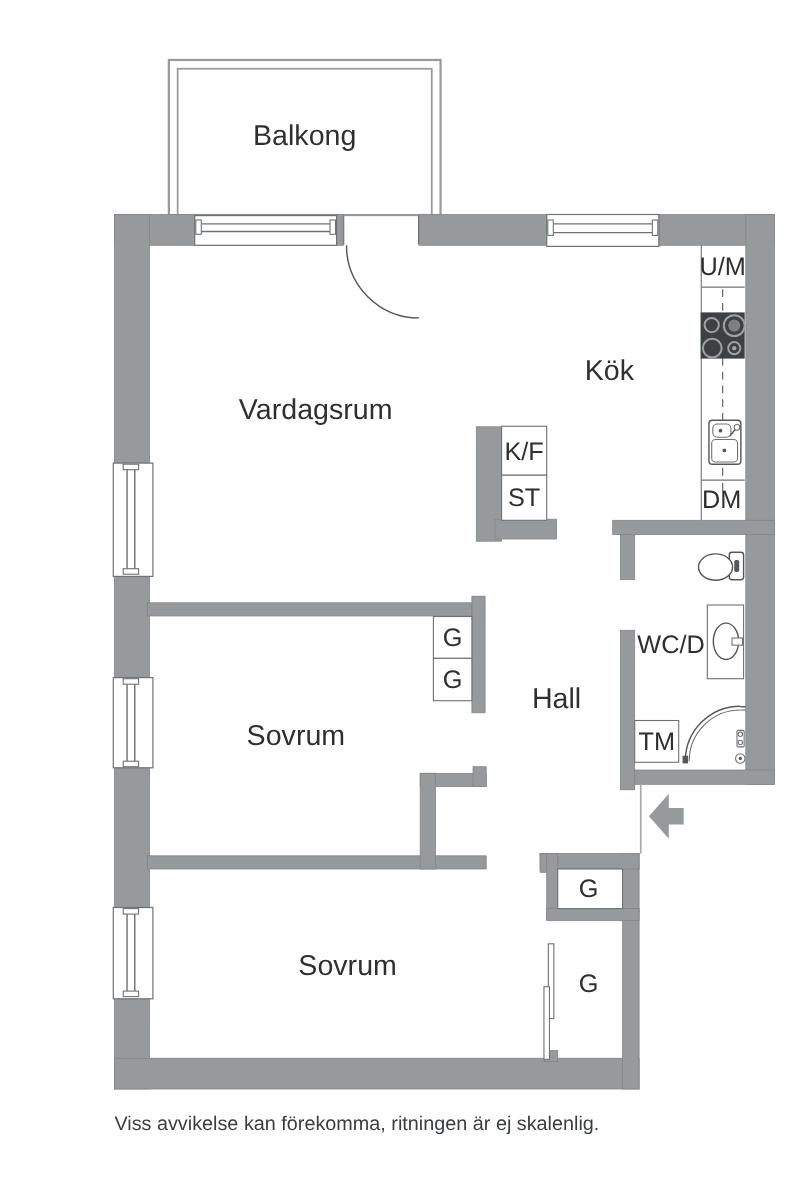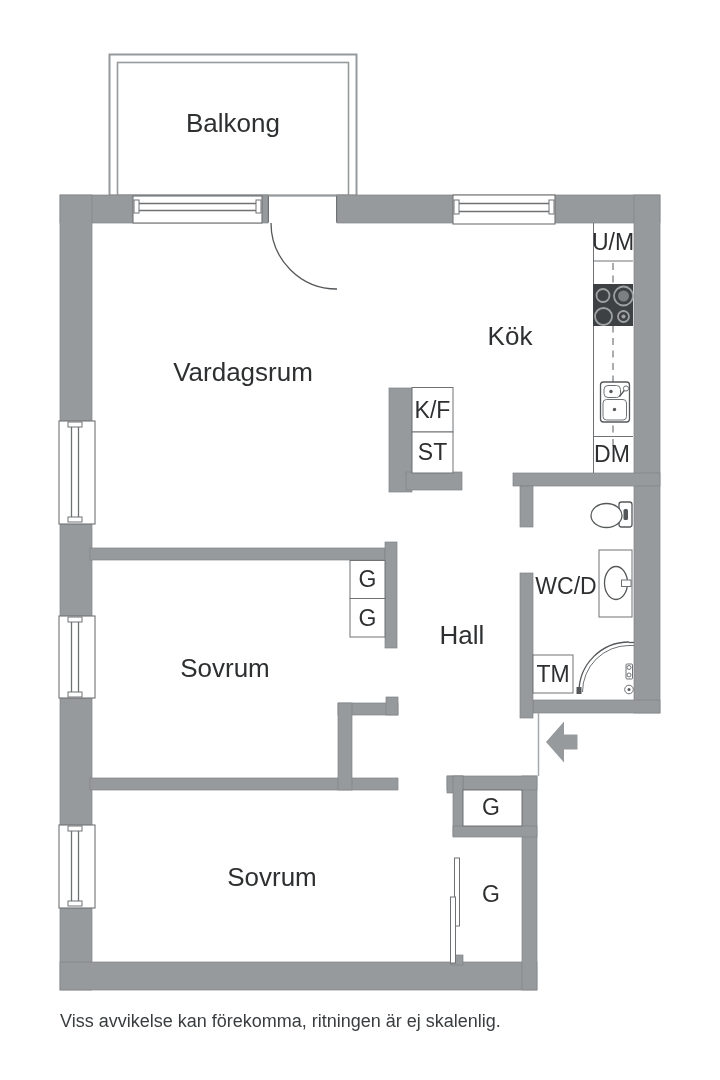--- a/index.html
+++ b/index.html
@@ -1,16 +1,16 @@
 <!DOCTYPE html>
 <html style="--background: #ffffff; --wall: #969a9c; --wall_outline: #818486; --fixture_line: #55585a; --window_line: #6f7274; --stove_dark: #3e4143; --text: #2d2f31; --footer_text: #3a3d3f;"><head>
 <meta charset="utf-8">
 <style>
   html,body{margin:0;padding:0;background:var(--background,#fff);}
-  .stage{width:593px;height:1080px;position:relative;background:var(--background,#fff);}
+  .stage{width:593px;height:1080px;position:relative;background:var(--background,#fff);padding-left:44px;}
   svg{display:block;}
   .wall{fill:var(--wall);stroke:var(--wall_outline);stroke-width:.7;}
   .rail{fill:none;stroke:var(--wall);stroke-width:2;}
   .rail2{fill:none;stroke:var(--wall);stroke-width:1.6;}
   .winbox{fill:#fff;stroke:var(--window_line);stroke-width:1.1;}
   .winline{stroke:var(--window_line);stroke-width:1.3;fill:none;}
   .fix{fill:#fff;stroke:var(--fixture_line);stroke-width:1.3;}
   .fixthin{fill:#fff;stroke:var(--window_line);stroke-width:1;}
   .thin{stroke:var(--fixture_line);fill:none;stroke-width:1.3;}
   .edge{stroke:var(--window_line);stroke-width:1;fill:none;}

